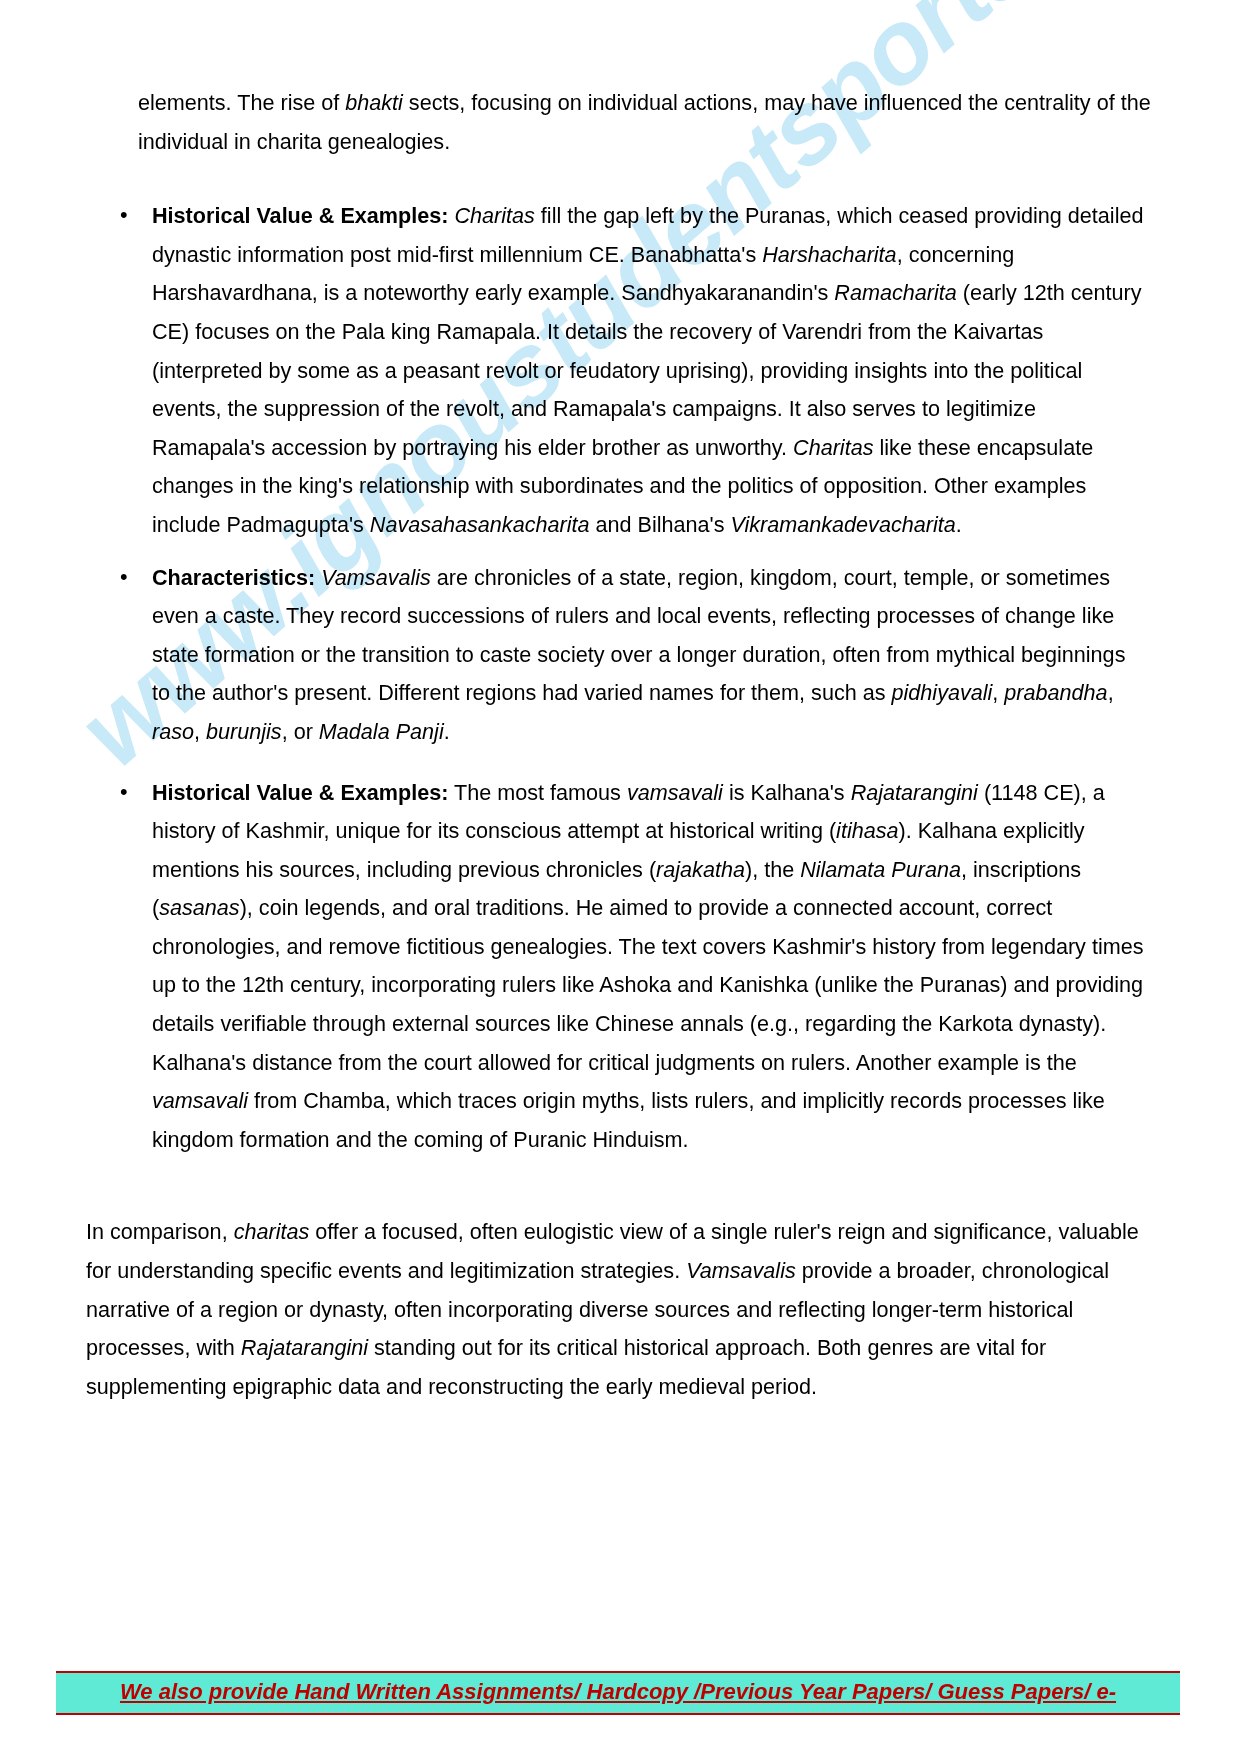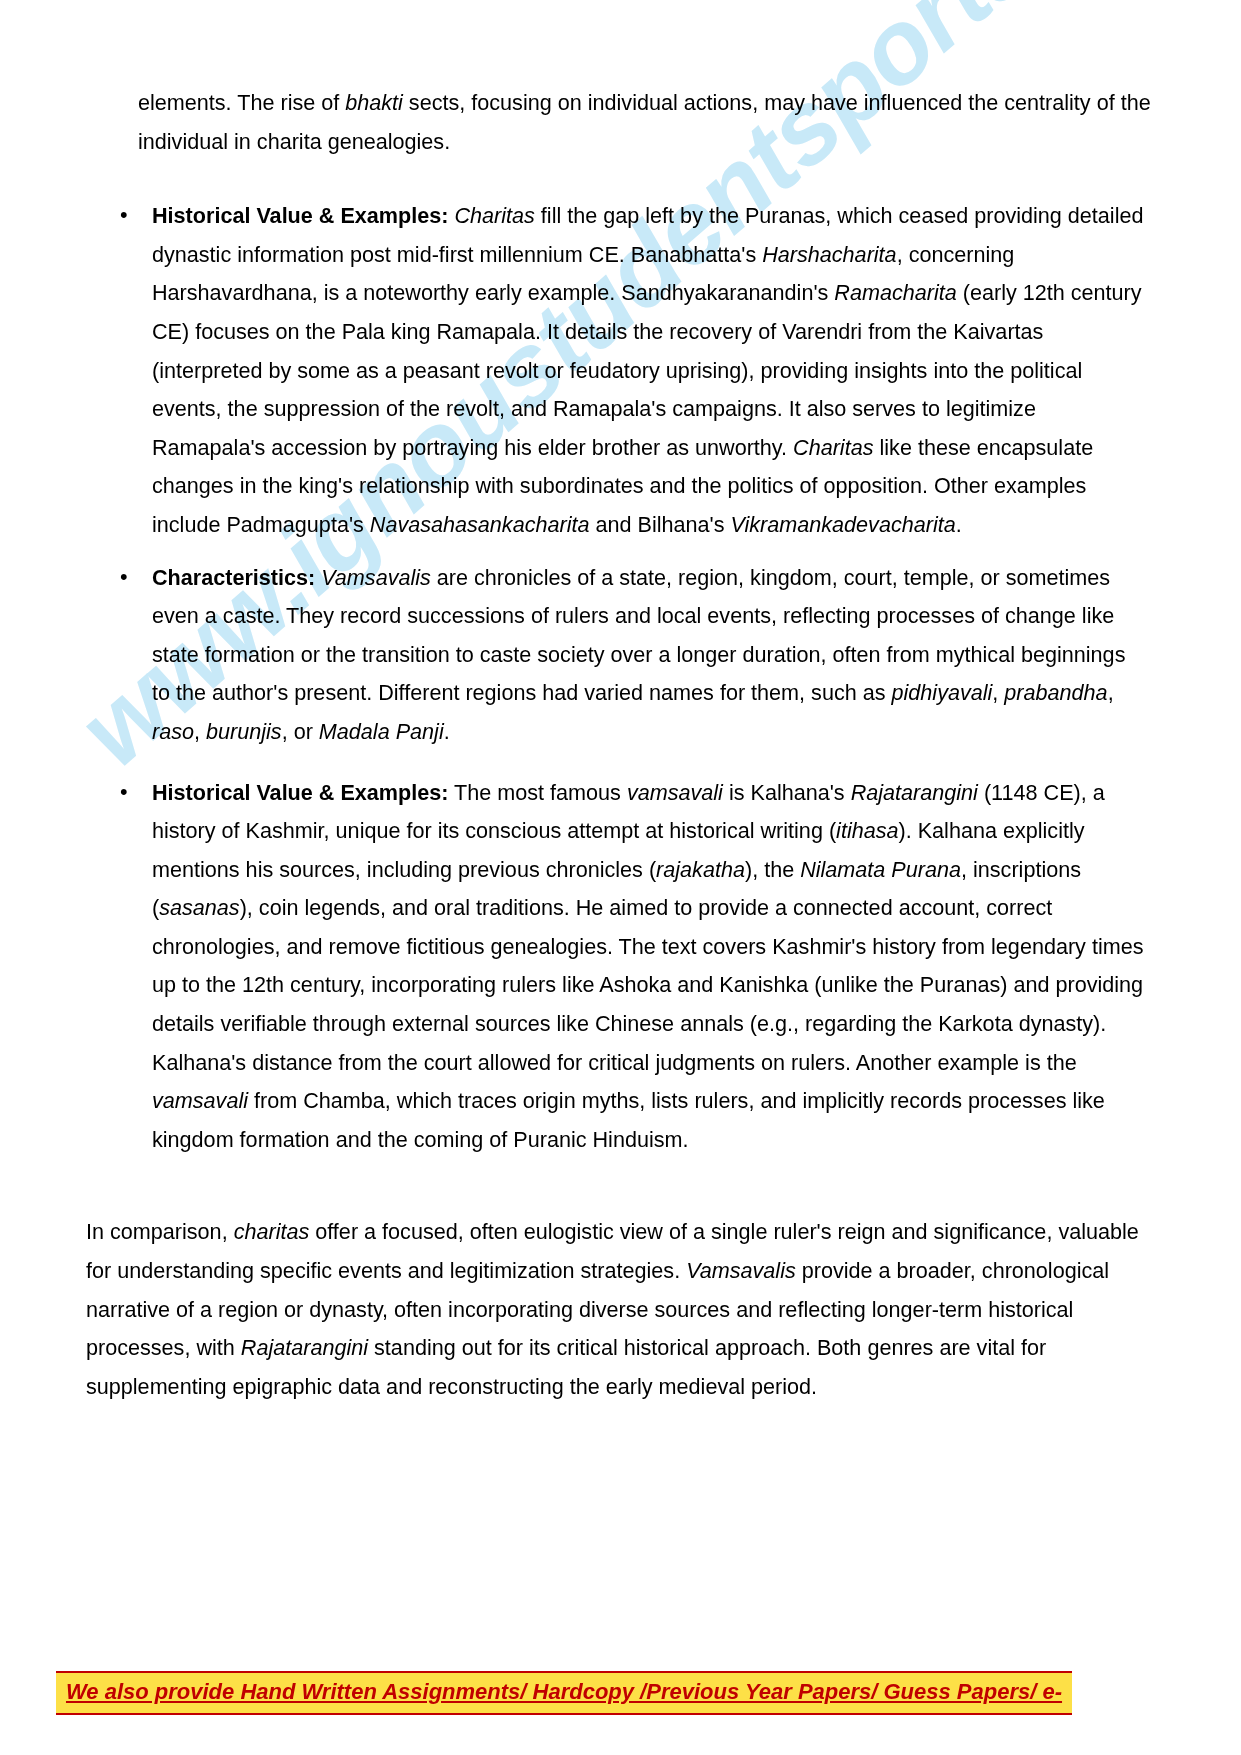--- a/index.html
+++ b/index.html
@@ -100,22 +100,22 @@
   }
 
   .lead { font-weight: 700; }
   .gap-before-final { height: 24px; }
 
   
   .footer-banner {
     position: absolute;
     left: 56px;
     top: 1671px;
-    width: 1016px;
-    background: #fde047;
+    width: 1124px;
+    background: #5eead4;
     border-top: 2px solid #c00000;
     border-bottom: 2px solid #c00000;
     box-sizing: border-box;
     padding: 2px 0 4px 0;
     z-index: 3;
   }
   .footer-line {
     font-family: "Liberation Sans", sans-serif;
     font-size: 22px;
     line-height: 34px;

